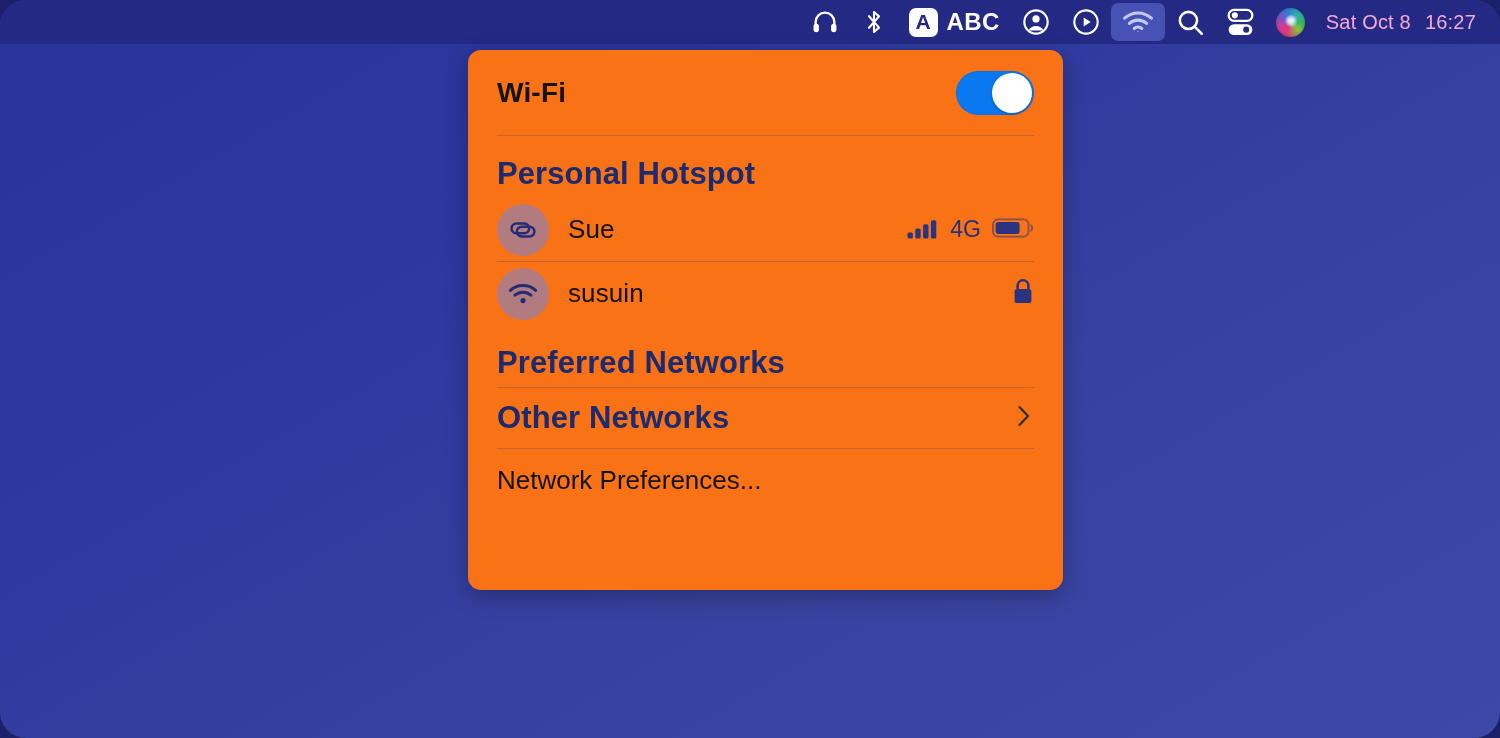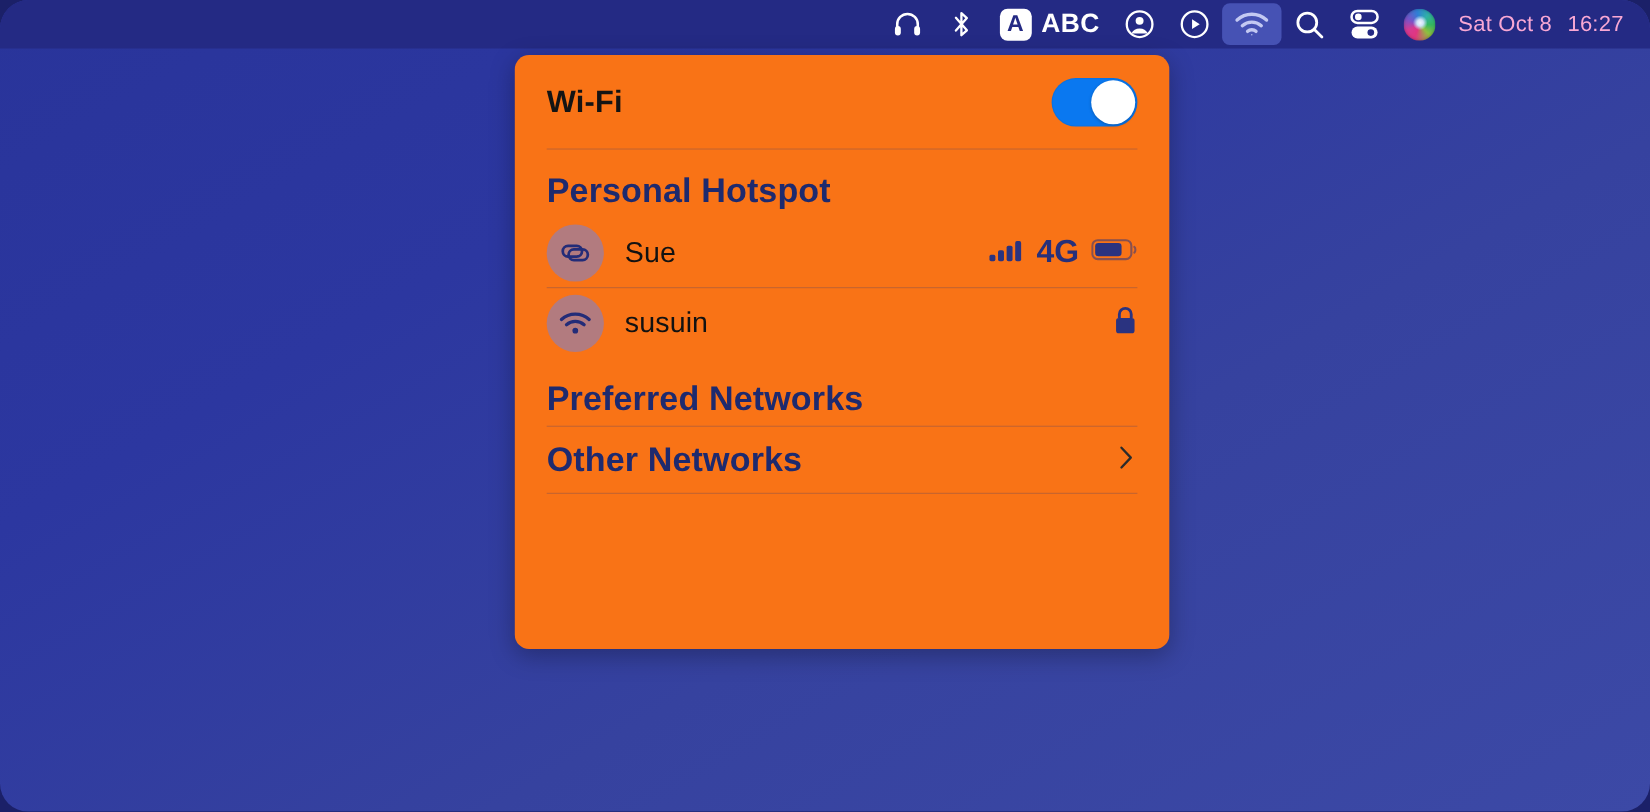--- a/index.html
+++ b/index.html
@@ -176,23 +176,23 @@
     font-size: 26px;
     color: #121212;
     letter-spacing: 0.1px;
   }
   .net-right {
     display: flex;
     align-items: center;
     gap: 11px;
   }
   .gen-text {
-    font-size: 29px;
+    font-size: 23px;
     color: #26307a;
-    font-weight: 700;
+    font-weight: 400;
   }
 
   .other-row {
     height: 60px;
     justify-content: space-between;
   }
   .prefs-row {
     height: 62px;
   }
   .prefs-text {
@@ -355,15 +355,18 @@
       <span class="section-label">Other Networks</span>
       <span>
         <svg width="20" height="28" viewBox="0 0 20 28" fill="none">
           <path d="M5.5 5L14 14l-8.5 9" stroke="#2b2b2b" stroke-width="2.1" stroke-linecap="round" stroke-linejoin="round"></path>
         </svg>
       </span>
     </div>
 
     <div class="hr"></div>
 
+    <div class="panel-row prefs-row">
+      <span class="prefs-text">Network Preferences...</span>
+    </div>
 
   </div>
 </div>
 
 </body></html>

